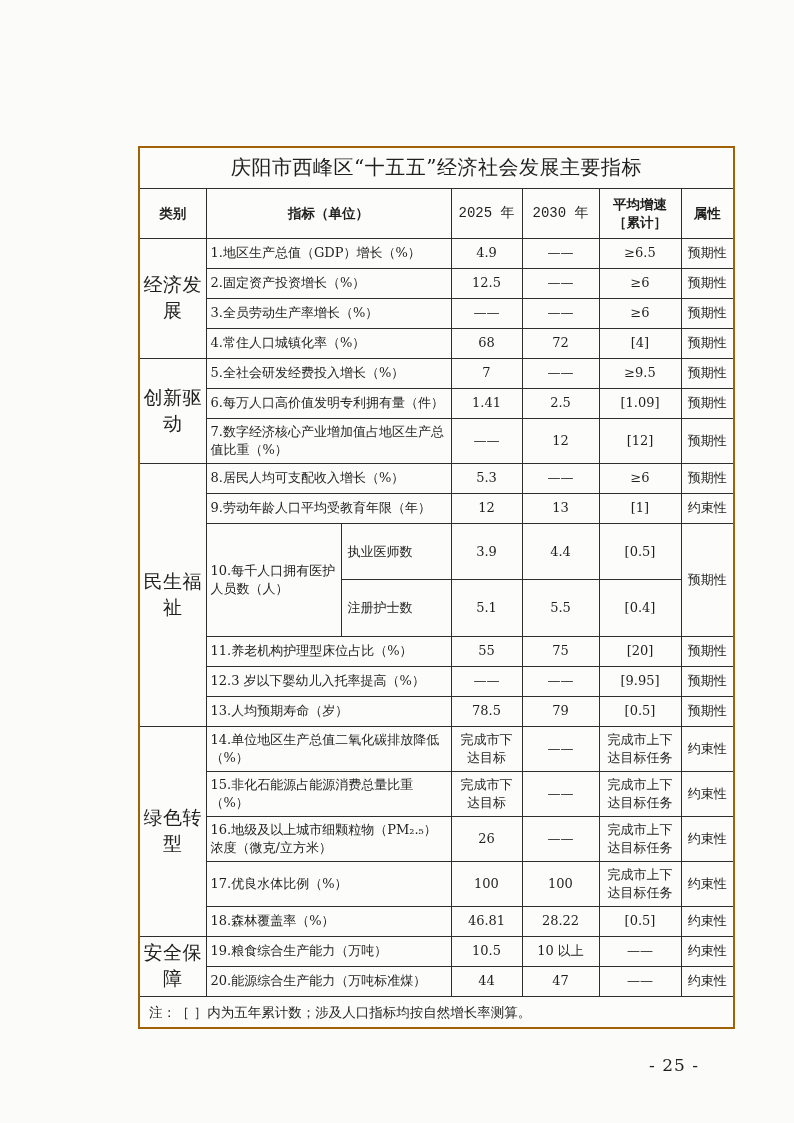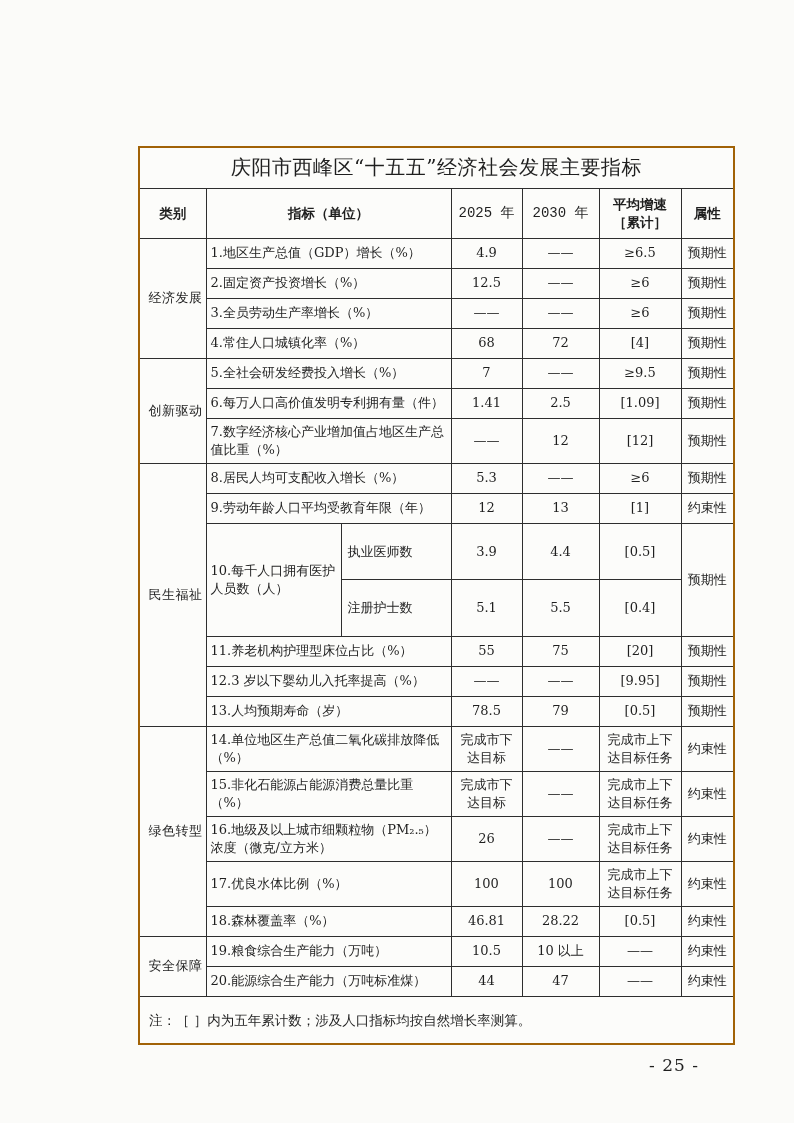--- a/index.html
+++ b/index.html
@@ -24,29 +24,29 @@
     border:1px solid #2e2e2e;
     text-align:center; vertical-align:middle;
     font-size:13px; line-height:1.35;
     padding:2px 3px;
     word-break:break-all;
   }
   tr.title-row { height:41px; }
   tr.head-row  { height:50px; }
   tr.r30 { height:30px; }
   tr.r45 { height:45px; }
-  tr.note-row { height:48px; }
+  tr.note-row { height:32px; }
 
   td.title-cell { font-size:20px; letter-spacing:0.5px; font-weight:400; }
   td.hd {
     font-family:"DejaVu Sans","Liberation Sans",sans-serif;
     font-weight:700; font-size:13.5px;
   }
   td.yr { font-size:14px;font-family:Liberation Mono, monospace; }
-  td.cat { font-size:13px; letter-spacing:0.5px;text-align:right; }
+  td.cat { font-size:19px; letter-spacing:0.5px; }
   td.ind { text-align:left; padding:3px 4px; }
   td.sub { text-align:left; padding:19px 6px; }
   td.val { font-size:13px; }
   .pre { white-space:pre-line; }
   td.note-cell { text-align:left; padding:4px 9px; font-size:13.5px; }
 
   .page-number {
     position:absolute; top:1055px; right:95px;
     font-size:17px; letter-spacing:1px;text-align:right;
   }

